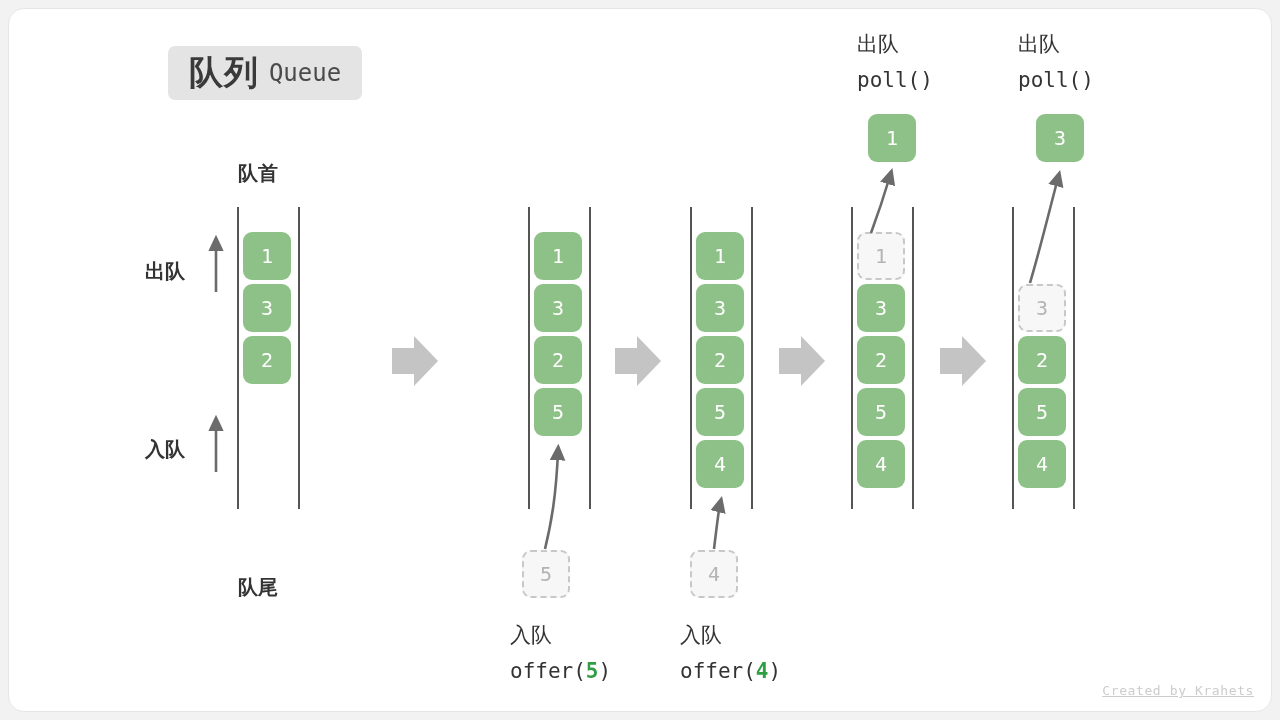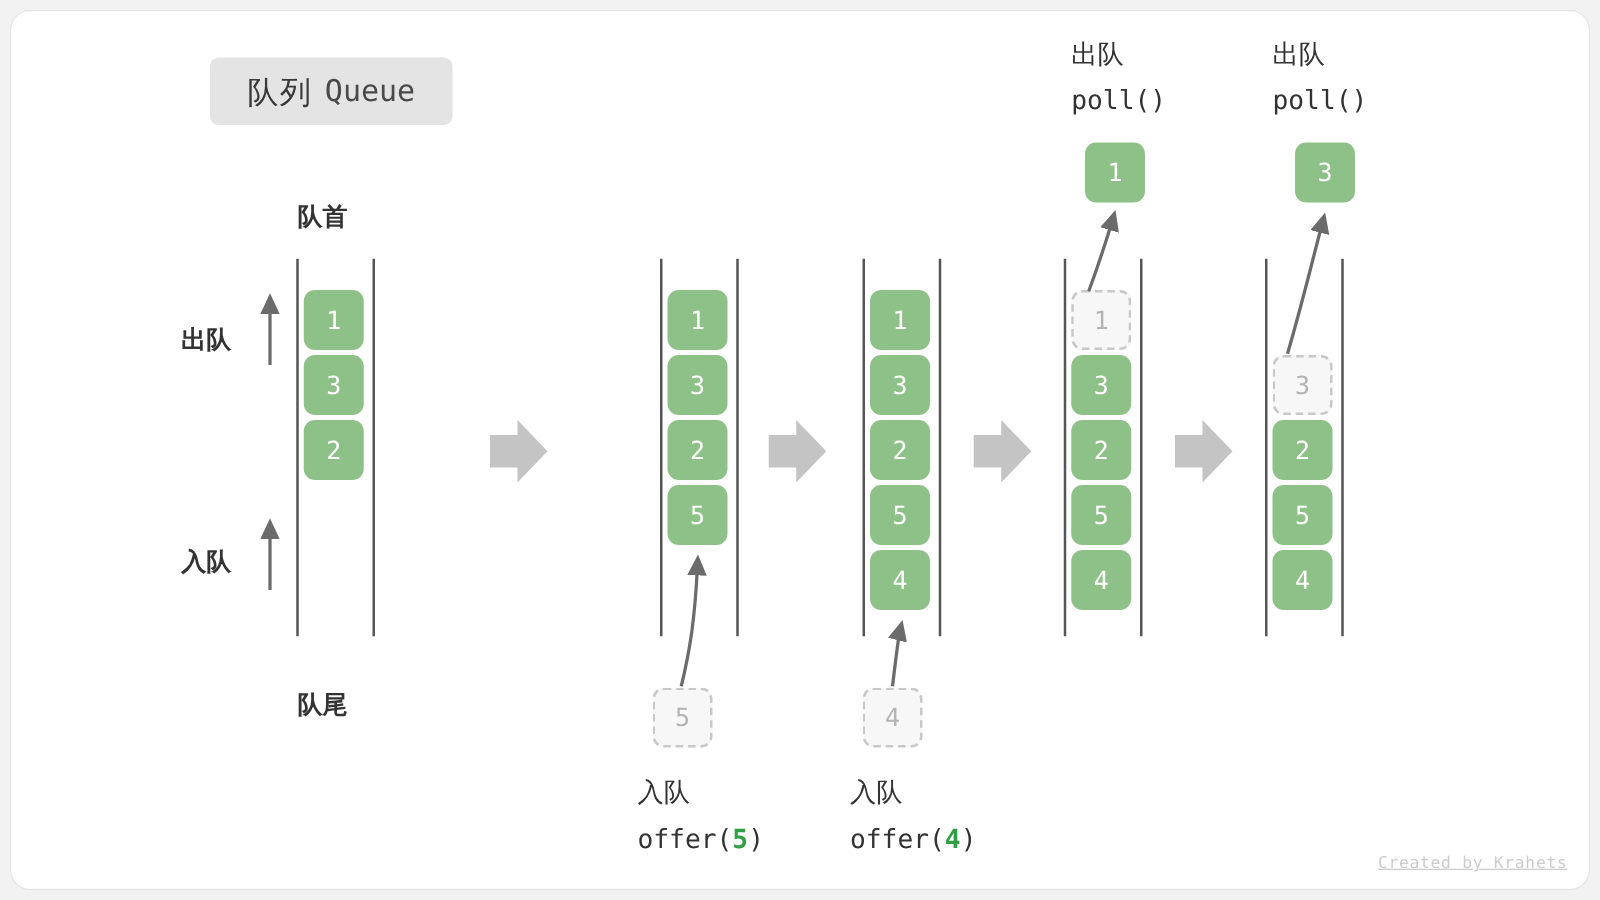--- a/index.html
+++ b/index.html
@@ -39,22 +39,22 @@
     width: 194px;
     height: 54px;
     background: #e4e4e4;
     border-radius: 7px;
     display: flex;
     align-items: center;
     justify-content: center;
     gap: 10px;
   }
   .title-cn {
-    font-size: 25px;
-    font-weight: normal;
+    font-size: 34px;
+    font-weight: bold;
     color: #3a3a3a;
     font-family: "Liberation Sans", "DejaVu Sans", sans-serif;
     letter-spacing: 1px;
   }
   .title-en {
     font-size: 24px;
     color: #4a4a4a;
     font-family: "DejaVu Sans Mono", "Liberation Mono", monospace;
   }
 
@@ -139,21 +139,21 @@
 
 <div id="canvas">
   <div class="card"></div>
 
   <div class="title-chip">
     <span class="title-cn">队列</span>
     <span class="title-en">Queue</span>
   </div>
 
   <div class="lbl-cn-bold" style="left:238px; top:160px;">队首</div>
-  <div class="lbl-cn-bold" style="left:238px; top:550px;">队尾</div>
+  <div class="lbl-cn-bold" style="left:238px; top:574px;">队尾</div>
   <div class="lbl-cn-bold" style="left:145px; top:258px;">出队</div>
   <div class="lbl-cn-bold" style="left:145px; top:436px;">入队</div>
 
   <div class="rail" style="left:237px; top:207px; height:302px;"></div>
   <div class="rail" style="left:298px; top:207px; height:302px;"></div>
 
   <div class="cell" style="left:243px; top:232px;">1</div>
   <div class="cell" style="left:243px; top:284px;">3</div>
   <div class="cell" style="left:243px; top:336px;">2</div>
 

